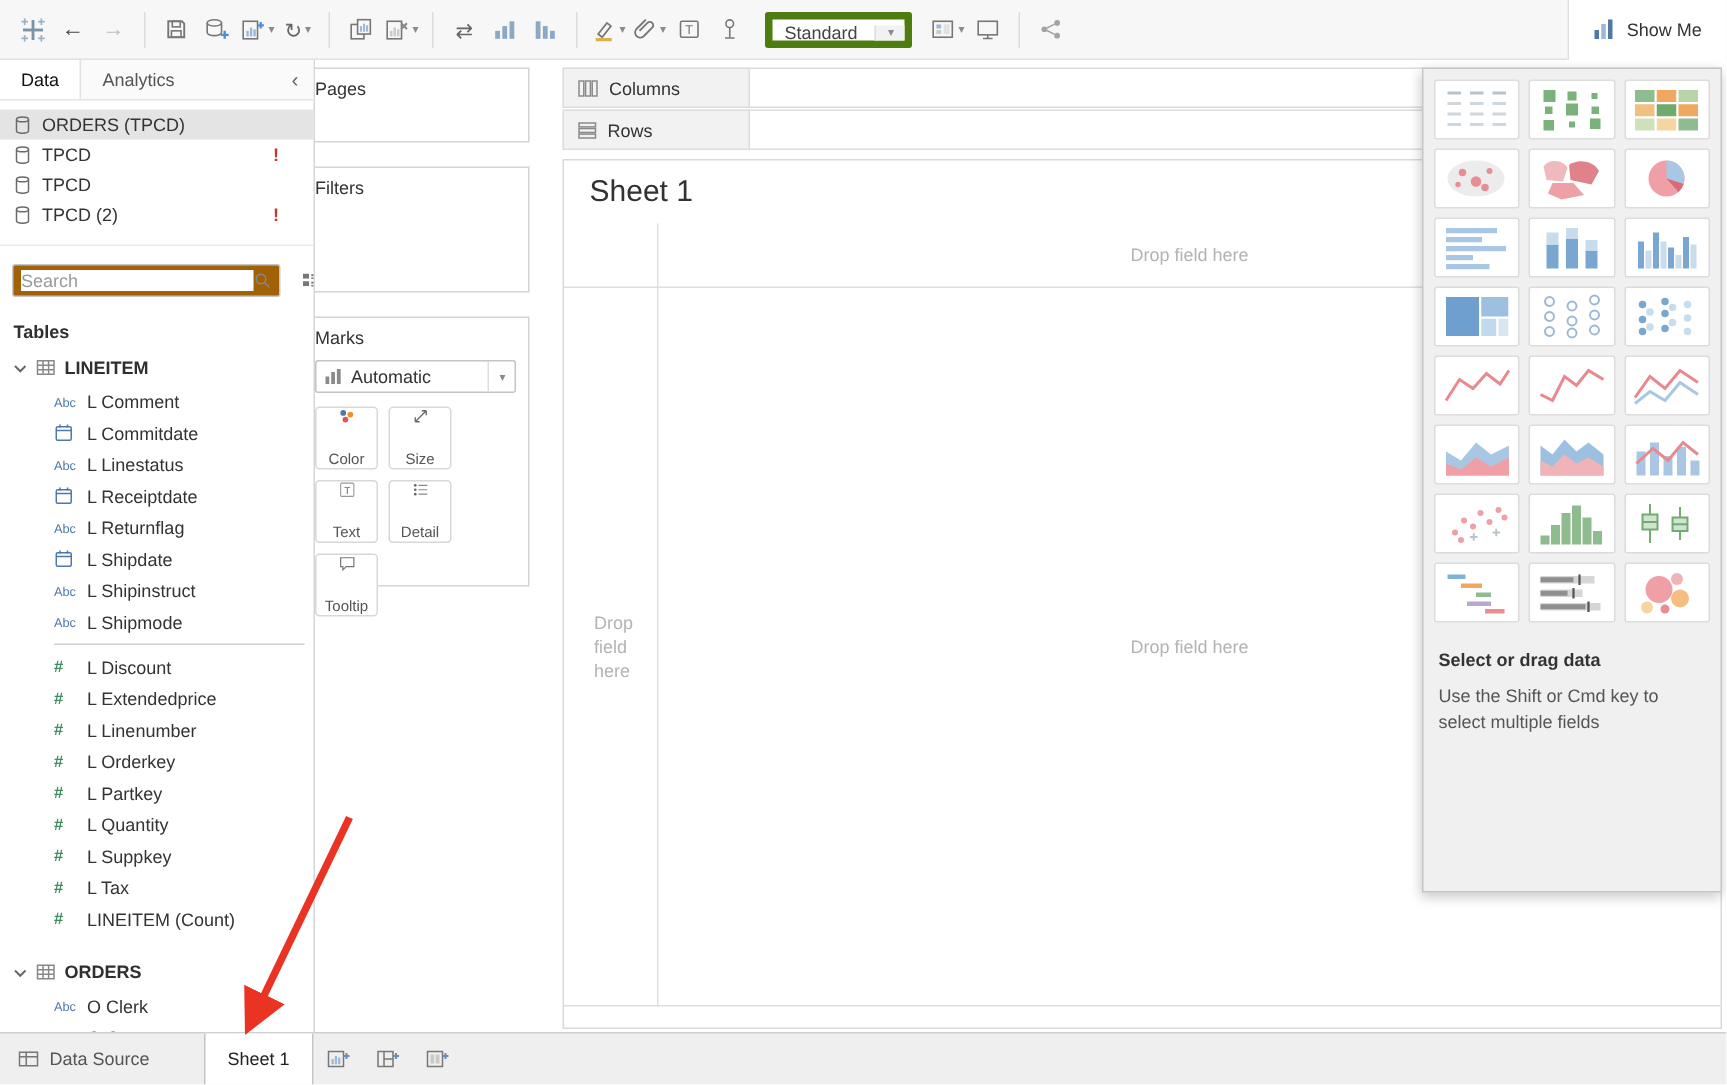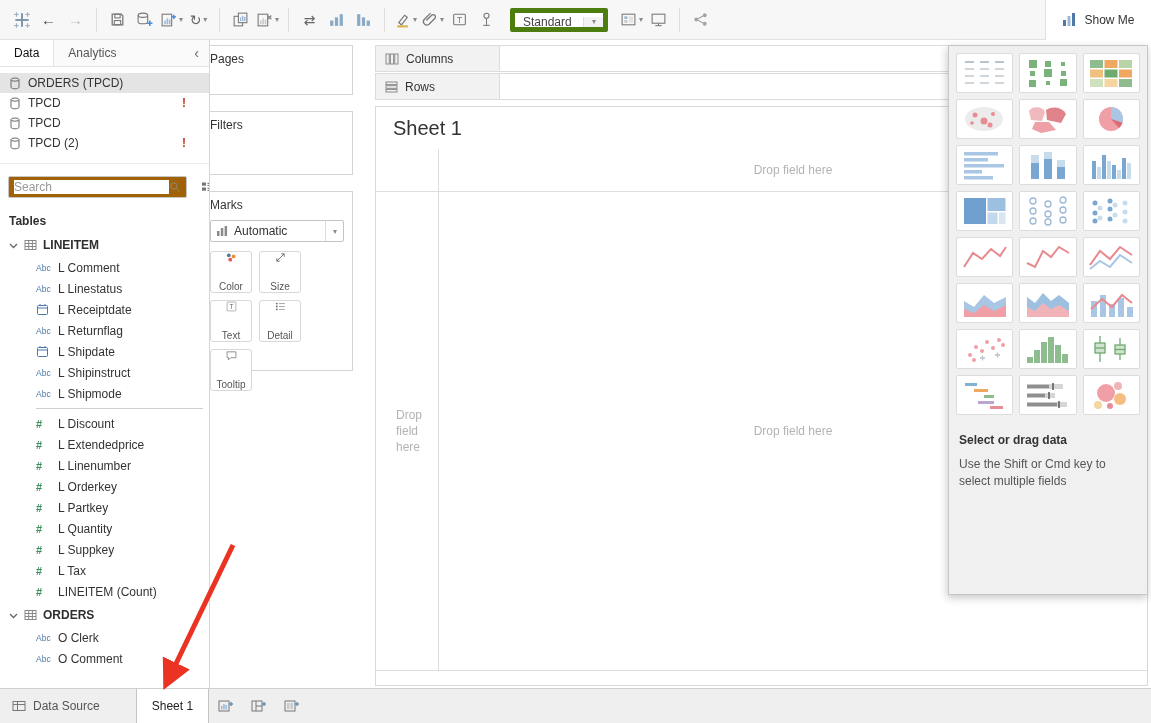--- a/index.html
+++ b/index.html
@@ -25,35 +25,35 @@
 .ds-list{padding:6px 0 10px;border-bottom:1px solid #ececec}
 .ds-item{height:20px;display:flex;align-items:center;gap:7px;padding:0 9px}
 .ds-item.selected{background:#e4e4e4}
 .ds-alert{margin-left:auto;color:#c4392f;font-weight:bold;padding-right:14px}
 .search-row{display:flex;align-items:center;gap:7px;padding:12px 8px 4px}
 .search-box{flex:1;height:22px;border:1px solid #c6c6c6;border-radius:2px;display:flex;align-items:center;padding:0 5px;background:#a16207}
 .search-box input{border:0;outline:0;flex:1;min-width:0;font:inherit;color:#333}
 .search-box input::placeholder{color:#9a9a9a}
 .tables-label{padding:12px 9px 4px;font-weight:bold;color:#2f2f2f}
 .tbl-group{display:flex;align-items:center;gap:6px;padding:6px 9px 5px;font-weight:bold;color:#2f2f2f}
-.tbl-group.second{}
+.tbl-group.second{margin-top:12px}
 .field{height:21px;display:flex;align-items:center;padding-left:36px;color:#333}
 .fi{flex:0 0 22px;display:flex;align-items:center}
 .fi-text{color:#4e79a7;font-size:8.5px}
 .fi-num{color:#3d8f61;font-size:11px;font-weight:bold}
 .fl{white-space:nowrap}
 .field.count .fl{}
 .field-divider{border-top:1px solid #cfcfcf;margin:4px 6px 4px 36px}
 
 
 .cards{position:absolute;top:40px;left:194px;width:165px;bottom:35px;background:#fff;padding:5px 6px 0 7px;display:flex;flex-direction:column;gap:16px}
 .card{border:1px solid #d4d4d4;background:#fff}
 .card-title{padding:6px 8px;color:#333}
 .card-pages{height:50px}
-.card-filters{height:64px}
+.card-filters{height:84px}
 .card-marks{height:180px}
 .marks-dd{margin:2px 8px 9px;height:22px;border:1px solid #c4c4c4;border-radius:2px;display:flex;align-items:center;gap:6px;padding-left:5px;background:#fff}
 .marks-dd .dd{margin-left:auto;width:18px;height:100%;border-left:1px solid #ddd;display:flex;align-items:center;justify-content:center}
 .mark-btns{display:flex;flex-wrap:wrap;gap:7px;padding:0 8px}
 .mark-btn{width:42px;height:42px;border:1px solid #d8d8d8;border-radius:3px;background:#fff;display:flex;flex-direction:column;align-items:center;justify-content:center;gap:18px}
 .mark-btn span{font-size:10px;color:#555}
 
 
 .canvas{position:absolute;top:40px;left:375px;right:3px;bottom:35px;background:#fff}
 .shelf{display:flex;height:27px;margin-bottom:1px}
@@ -345,20 +345,31 @@
           <line x1="1" y1="7.5" x2="12" y2="7.5" stroke="#888"></line>
           <line x1="4.7" y1="1.5" x2="4.7" y2="10.5" stroke="#888"></line>
           <line x1="8.4" y1="1.5" x2="8.4" y2="10.5" stroke="#888"></line>
         </svg>
       <span>LINEITEM</span>
     </div>
 
     <div class="field">
         <span class="fi fi-text">Abc</span>
         <span class="fl">L Comment</span>
+      </div>
+    <div class="field">
+        <span class="fi">
+          <svg width="13" height="13" viewBox="0 0 13 13">
+            <rect x="1.5" y="2.5" width="10" height="9" rx="1" fill="none" stroke="#4e79a7"></rect>
+            <line x1="1.5" y1="5" x2="11.5" y2="5" stroke="#4e79a7"></line>
+            <line x1="4" y1="1" x2="4" y2="3" stroke="#4e79a7"></line>
+            <line x1="9" y1="1" x2="9" y2="3" stroke="#4e79a7"></line>
+          </svg>
+        </span>
+        <span class="fl">L Commitdate</span>
       </div>
     <div class="field">
         <span class="fi fi-text">Abc</span>
         <span class="fl">L Linestatus</span>
       </div>
     <div class="field">
         <span class="fi">
           <svg width="13" height="13" viewBox="0 0 13 13">
             <rect x="1.5" y="2.5" width="10" height="9" rx="1" fill="none" stroke="#4e79a7"></rect>
             <line x1="1.5" y1="5" x2="11.5" y2="5" stroke="#4e79a7"></line>

